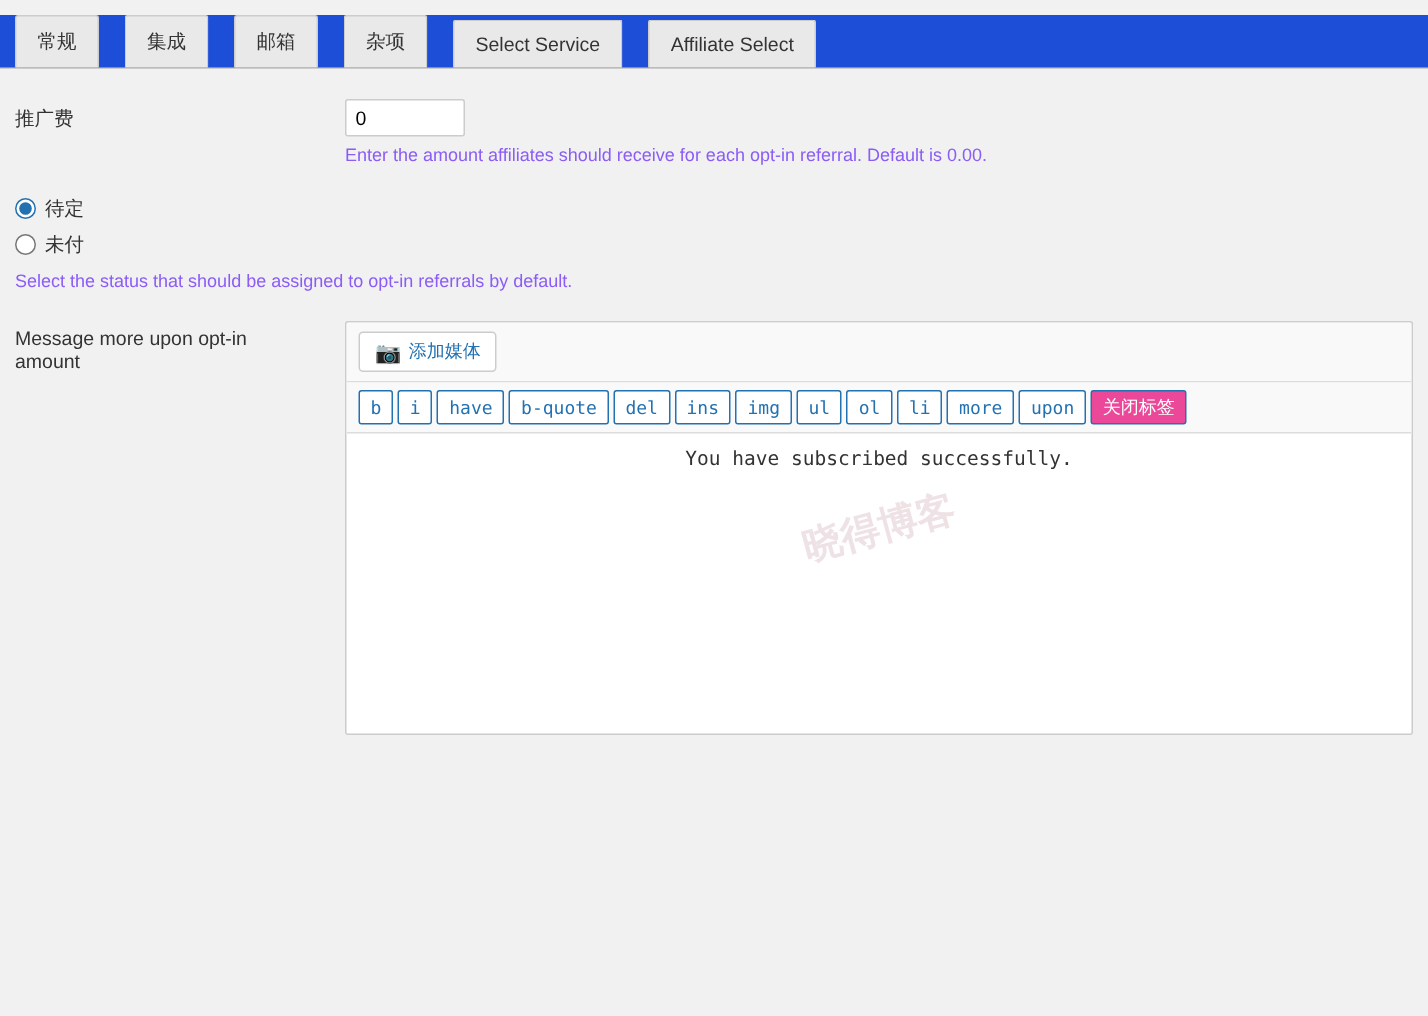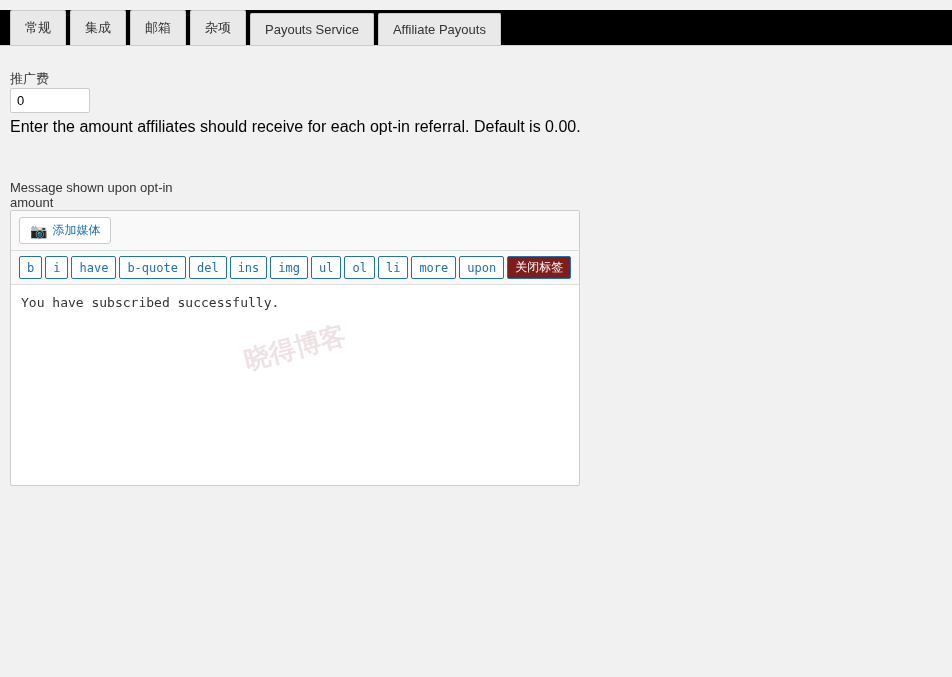--- a/index.html
+++ b/index.html
@@ -12,23 +12,23 @@
     .page-wrapper {
       width: 952px;
       min-height: 677px;
       background: #f1f1f1;
       padding: 10px 0;
     }
     .tabs-bar {
       display: flex;
       flex-direction: row;
       border-bottom: 1px solid #ccc;
-      background: #000000;
+      background: #1d4ed8;
       padding: 0 0 0 10px;
-      gap: 4px;
+      gap: 17px;
       align-items: flex-end;
     }
     .tab {
       padding: 8px 14px;
       border: 1px solid #ccc;
       border-bottom: none;
       background: #e9e9e9;
       cursor: pointer;
       font-size: 13px;
       color: #333;
@@ -41,21 +41,21 @@
       margin-bottom: -1px;
       font-weight: 600;
       color: #000;
     }
     .content-area {
       background: #f1f1f1;
       padding: 20px 10px 20px 10px;
     }
     .form-row {
       display: flex;
-      flex-direction: column;
+      flex-direction: row;
       margin-bottom: 20px;
       align-items: flex-start;
     }
     .form-label {
       width: 220px;
       min-width: 220px;
       padding-top: 4px;
       font-size: 13px;
       color: #333;
       font-weight: normal;
@@ -65,22 +65,22 @@
     }
     .text-input-small {
       width: 80px;
       padding: 4px 6px;
       border: 1px solid #ccc;
       background: #fff;
       font-size: 13px;
       border-radius: 2px;
     }
     .hint-text {
-      color: #000000;
-      font-size: 16px;
+      color: #8b5cf6;
+      font-size: 12px;
       margin-top: 5px;
     }
     .radio-group {
       display: flex;
       flex-direction: column;
       gap: 6px;
     }
     .radio-item {
       display: flex;
       align-items: center;
@@ -133,67 +133,81 @@
       padding: 2px 7px;
       border: 1px solid #2271b1;
       background: #fff;
       color: #2271b1;
       font-size: 12px;
       border-radius: 2px;
       cursor: pointer;
       font-family: monospace;
     }
     .fmt-btn.close-tag {
-      background: #7f1d1d;
+      background: #ec4899;
       color: #fff;
     }
     .editor-body {
       padding: 10px;
       min-height: 200px;
       font-size: 13px;
       color: #333;
       font-family: monospace;
       white-space: pre-wrap;
       outline: none;
+      text-align: center;
     }
     .relative-container {
       position: relative;
       overflow: hidden;
     }
   </style>
 </head>
 <body>
 
 <div class="page-wrapper">
 
   <div class="tabs-bar">
     <div class="tab">常规</div>
     <div class="tab">集成</div>
     <div class="tab">邮箱</div>
     <div class="tab">杂项</div>
-    <div class="tab">Payouts Service</div>
-    <div class="tab">Affiliate Payouts</div>
+    <div class="tab">Select Service</div>
+    <div class="tab">Affiliate Select</div>
   </div>
 
   <div class="content-area">
 
     <div class="form-row">
       <div class="form-label">推广费</div>
       <div class="form-control">
         <input type="text" class="text-input-small" value="0" style="">
         <div class="hint-text">Enter the amount affiliates should receive for each opt-in referral. Default is 0.00.</div>
       </div>
     </div>
 
     <div class="form-row">
+      <div class="form-control">
+        <div class="radio-group">
+          <label class="radio-item">
+            <input type="radio" name="referral_status" checked="" style="">
+            <span class="radio-label">待定</span>
+          </label>
+          <label class="radio-item">
+            <input type="radio" name="referral_status" style="">
+            <span class="radio-label">未付</span>
+          </label>
+        </div>
+        <div class="hint-text" style="margin-top:8px;">Select the status that should be assigned to opt-in referrals by default.</div>
+      </div>
     </div>
 
     <div class="form-row">
       <div class="form-label">
-        <span>Message shown upon opt-in</span><br>
+        <span>Message more upon opt-in</span><br>
         <span>amount</span>
       </div>
       <div class="form-control">
         <div class="editor-area relative-container">
 
           <div class="editor-toolbar-top">
             <button class="add-media-btn">
               <span class="media-icon">📷</span>
               <span>添加媒体</span>
             </button>

